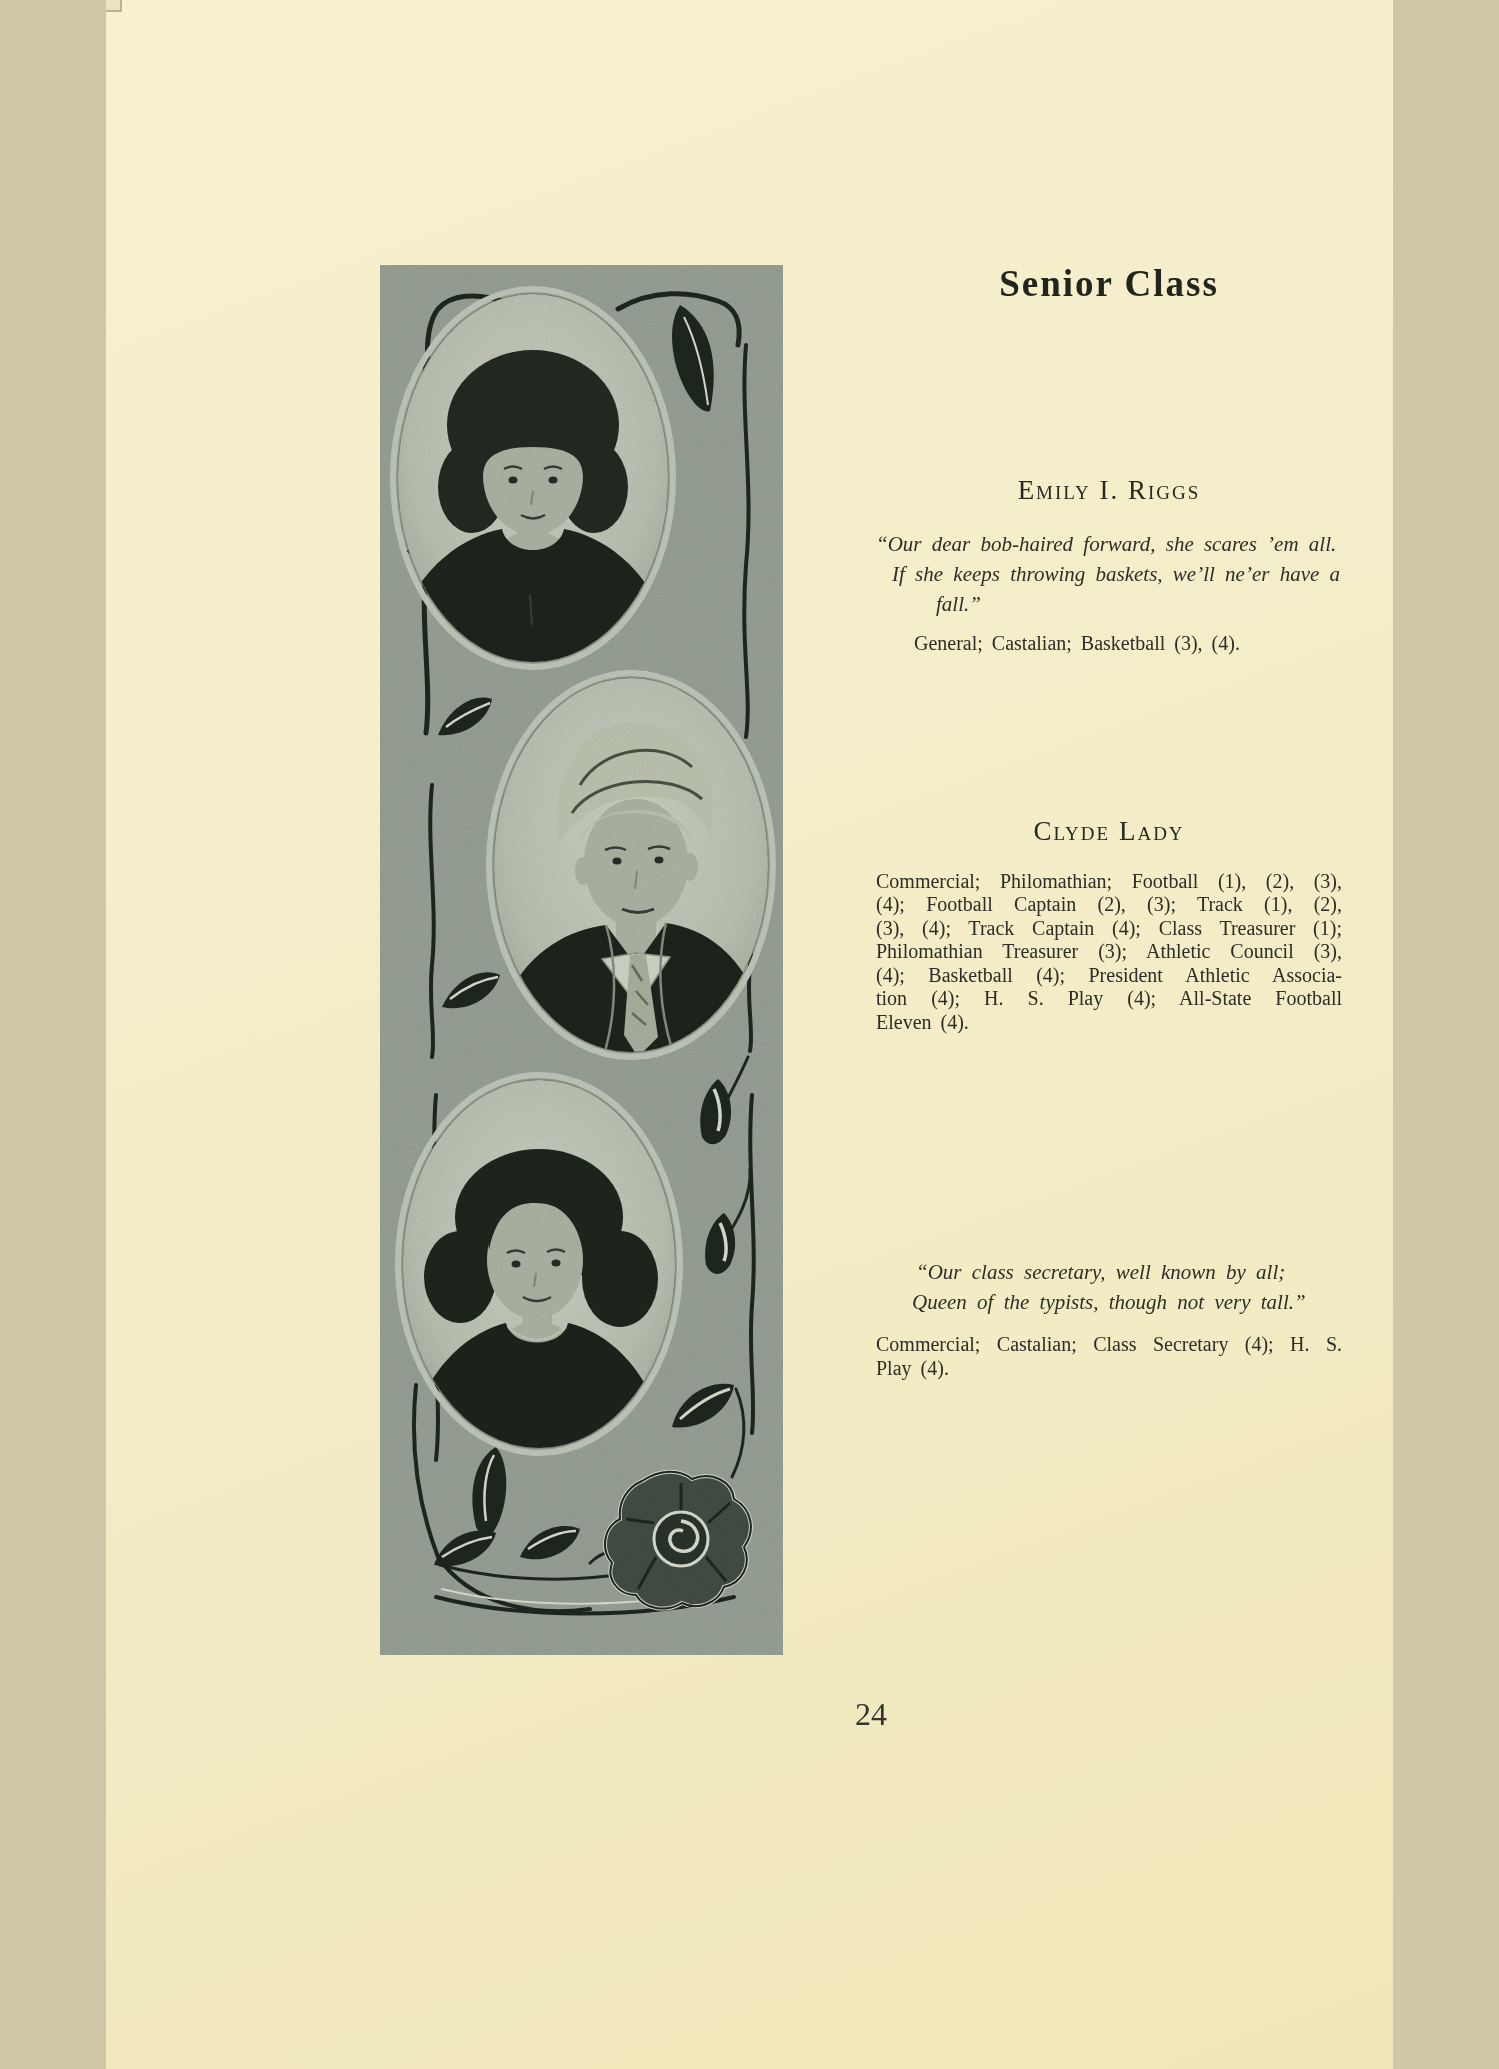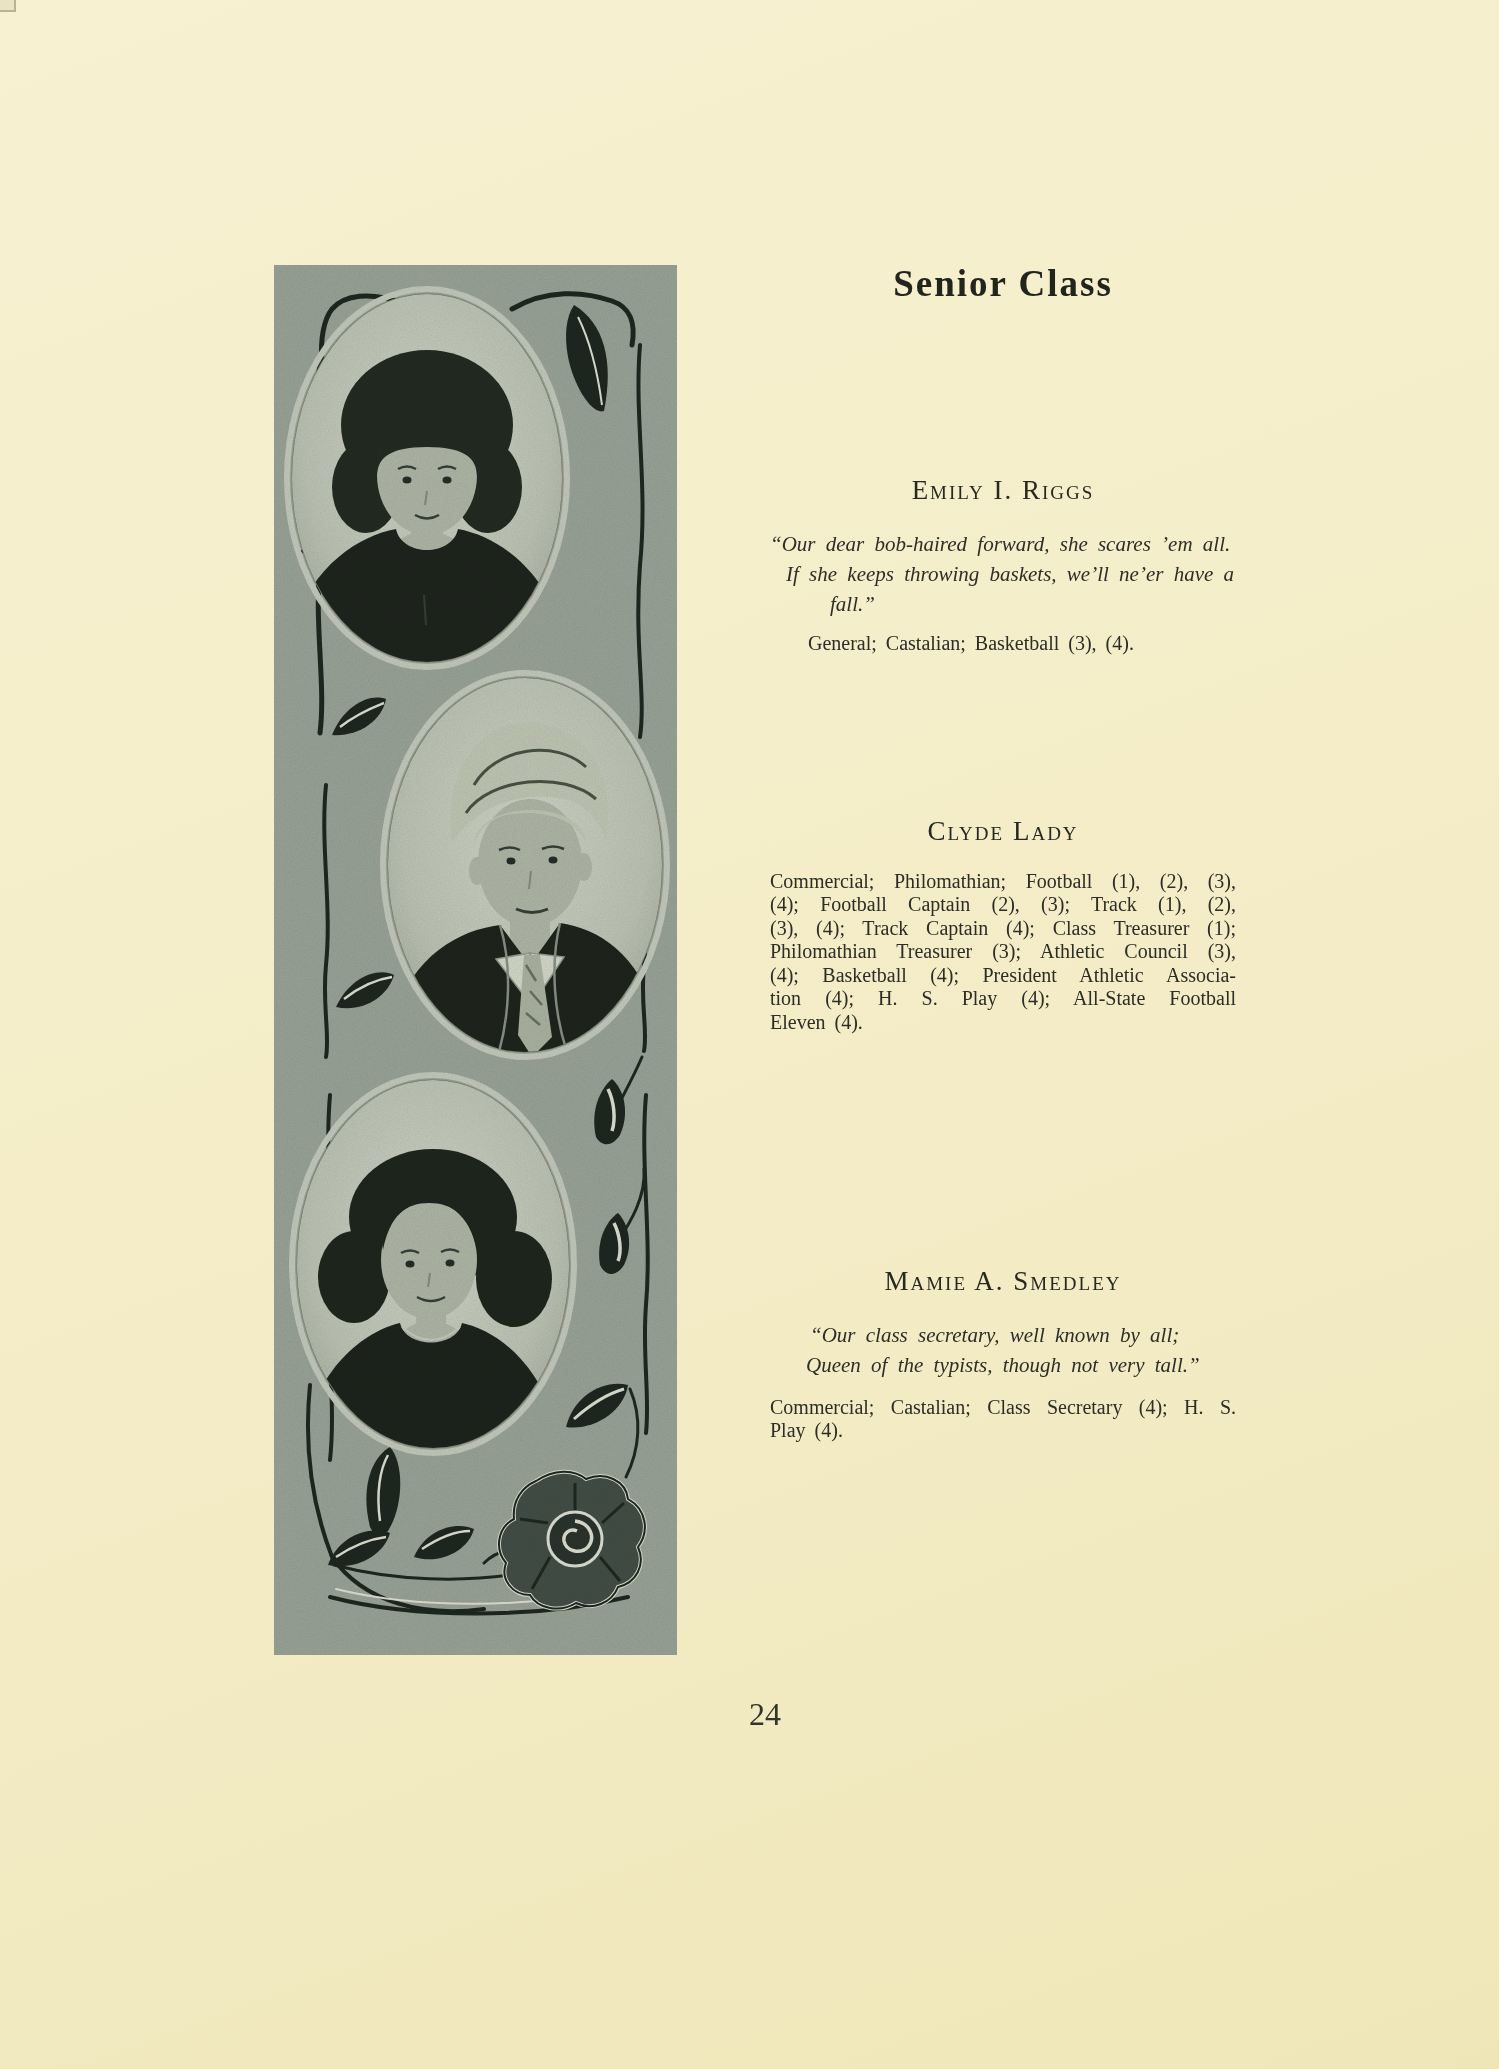--- a/index.html
+++ b/index.html
@@ -1,17 +1,17 @@
 <!DOCTYPE html>
 <html><head>
 <meta charset="utf-8">
 <style>
   html,body{margin:0;padding:0;background:#cfc8a8;}
   .page{
-    position:relative;width:1499px;height:2069px;margin:0 auto;overflow:hidden;
+    position:relative;width:1287px;height:2069px;margin:0 auto;overflow:hidden;
     background:linear-gradient(160deg,#f7f1d2 0%,#f4eeca 35%,#f3ebc4 65%,#efe6b8 100%);
     font-family:"Liberation Serif",serif;color:#2b2d26;
   }
   .corner-notch{position:absolute;left:0;top:0;width:14px;height:10px;background:#e9e3c4;border-right:2px solid #b9b294;border-bottom:2px solid #b9b294;}
   .panel-svg{position:absolute;left:274px;top:265px;}
   .title{
     position:absolute;left:770px;top:262px;width:466px;text-align:center;
     font-size:37px;font-weight:700;letter-spacing:2px;color:#22251e;
   }
   .entry{position:absolute;left:770px;width:466px;}
@@ -221,21 +221,20 @@
       <div class="jline">(4); Football Captain (2), (3); Track (1), (2),</div>
       <div class="jline">(3), (4); Track Captain (4); Class Treasurer (1);</div>
       <div class="jline">Philomathian Treasurer (3); Athletic Council (3),</div>
       <div class="jline">(4); Basketball (4); President Athletic Associa-</div>
       <div class="jline">tion (4); H. S. Play (4); All-State Football</div>
       <div class="jline jlast">Eleven (4).</div>
     </div>
   </section>
 
   <section class="entry" id="entry3">
-    <h2 class="s-name">Mamie A. Smedley</h2>
     <div class="quote">
       <div class="qline ind-d">“Our class secretary, well known by all;</div>
       <div class="qline ind-e">Queen of the typists, though not very tall.”</div>
     </div>
     <div class="acts">
       <div class="jline">Commercial; Castalian; Class Secretary (4); H. S.</div>
       <div class="jline jlast">Play (4).</div>
     </div>
   </section>
 

